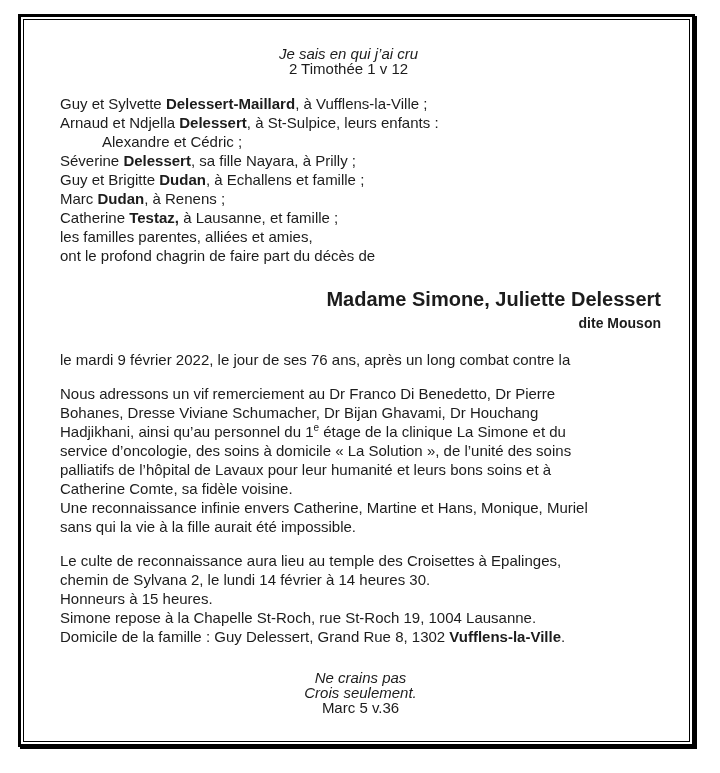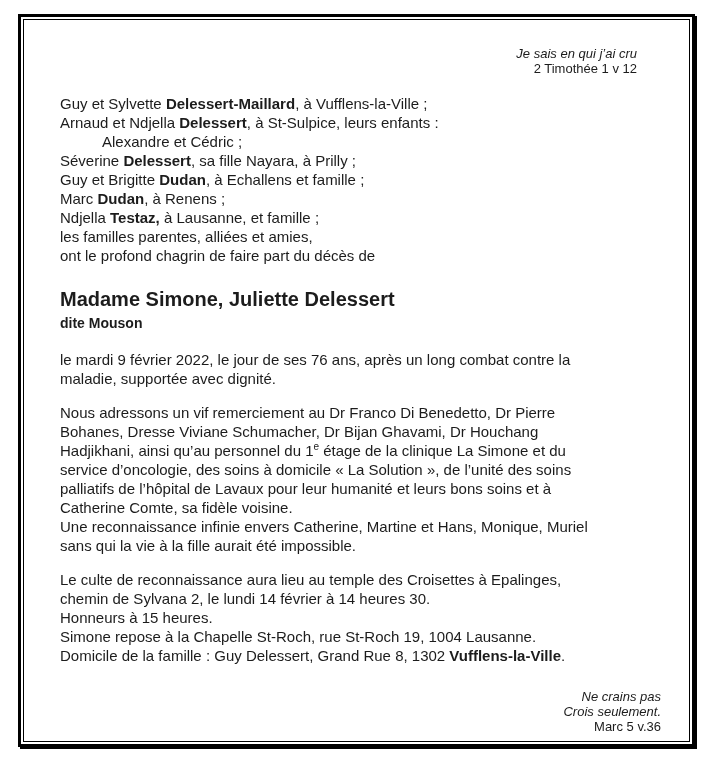--- a/index.html
+++ b/index.html
@@ -29,27 +29,27 @@
     box-sizing: border-box;
     font-size: 15px;
     line-height: 19px;
   }
   .tline { white-space: pre-wrap; }
   .tline.indent { padding-left: 42px; }
   .bold { font-weight: bold; }
   .italic { font-style: italic; }
   sup { font-size: 10px; line-height: 0; vertical-align: super; }
 
-  .quote { font-size: 13px; line-height: 15px; text-align: right; }
+  .quote { font-size: 15px; line-height: 15px; text-align: center; }
   .quote.top { margin-right: 24px; }
   .quote.bottom { margin-top: 24px; }
 
   .family { margin-top: 18px; }
 
-  .title-block { text-align: left; margin-top: 22px; }
+  .title-block { text-align: right; margin-top: 22px; }
   .deceased-name { font-weight: bold; font-size: 20px; line-height: 24px; }
   .deceased-alias { font-weight: bold; font-size: 14px; line-height: 17px; margin-top: 4px; }
 
   .paras { margin-top: 18px; }
   .para + .para { margin-top: 15px; }
 </style>
 </head>
 <body style="color: rgb(28, 28, 28); background: rgb(255, 255, 255);">
 
 <div class="page">
@@ -62,34 +62,33 @@
             <div class="tline"><span>2 Timothée 1 v 12</span></div>
           </div>
 
         <div class="family">
             <div class="tline"><span>Guy et Sylvette </span><span class="bold">Delessert-Maillard</span><span>, à Vufflens-la-Ville ;</span></div>
             <div class="tline"><span>Arnaud et Ndjella </span><span class="bold">Delessert</span><span>, à St-Sulpice, leurs enfants :</span></div>
             <div class="tline indent"><span>Alexandre et Cédric ;</span></div>
             <div class="tline"><span>Séverine </span><span class="bold">Delessert</span><span>, sa fille Nayara, à Prilly ;</span></div>
             <div class="tline"><span>Guy et Brigitte </span><span class="bold">Dudan</span><span>, à Echallens et famille ;</span></div>
             <div class="tline"><span>Marc </span><span class="bold">Dudan</span><span>, à Renens ;</span></div>
-            <div class="tline"><span>Ndjella </span><span class="bold">Testaz,</span><span> à Lausanne, et famille ;</span></div>
+            <div class="tline"><span>Catherine </span><span class="bold">Testaz,</span><span> à Lausanne, et famille ;</span></div>
             <div class="tline"><span>les familles parentes, alliées et amies,</span></div>
             <div class="tline"><span>ont le profond chagrin de faire part du décès de</span></div>
           </div>
 
         <div class="title-block">
           <div class="deceased-name">Madame Simone, Juliette Delessert</div>
           <div class="deceased-alias">dite Mouson</div>
         </div>
 
         <div class="paras">
             <div class="para">
               <div class="tline"><span>le mardi 9 février 2022, le jour de ses 76 ans, après un long combat contre la</span></div>
-              <div class="tline"><span>maladie, supportée avec dignité.</span></div>
             </div>
             <div class="para">
               <div class="tline"><span>Nous adressons un vif remerciement au Dr Franco Di Benedetto, Dr Pierre</span></div>
               <div class="tline"><span>Bohanes, Dresse Viviane Schumacher, Dr Bijan Ghavami, Dr Houchang</span></div>
               <div class="tline"><span>Hadjikhani, ainsi qu’au personnel du 1</span><sup>e</sup><span> étage de la clinique La Simone et du</span></div>
               <div class="tline"><span>service d’oncologie, des soins à domicile « La Solution », de l’unité des soins</span></div>
               <div class="tline"><span>palliatifs de l’hôpital de Lavaux pour leur humanité et leurs bons soins et à</span></div>
               <div class="tline"><span>Catherine Comte, sa fidèle voisine.</span></div>
               <div class="tline"><span>Une reconnaissance infinie envers Catherine, Martine et Hans, Monique, Muriel</span></div>
               <div class="tline"><span>sans qui la vie à la fille aurait été impossible.</span></div>

